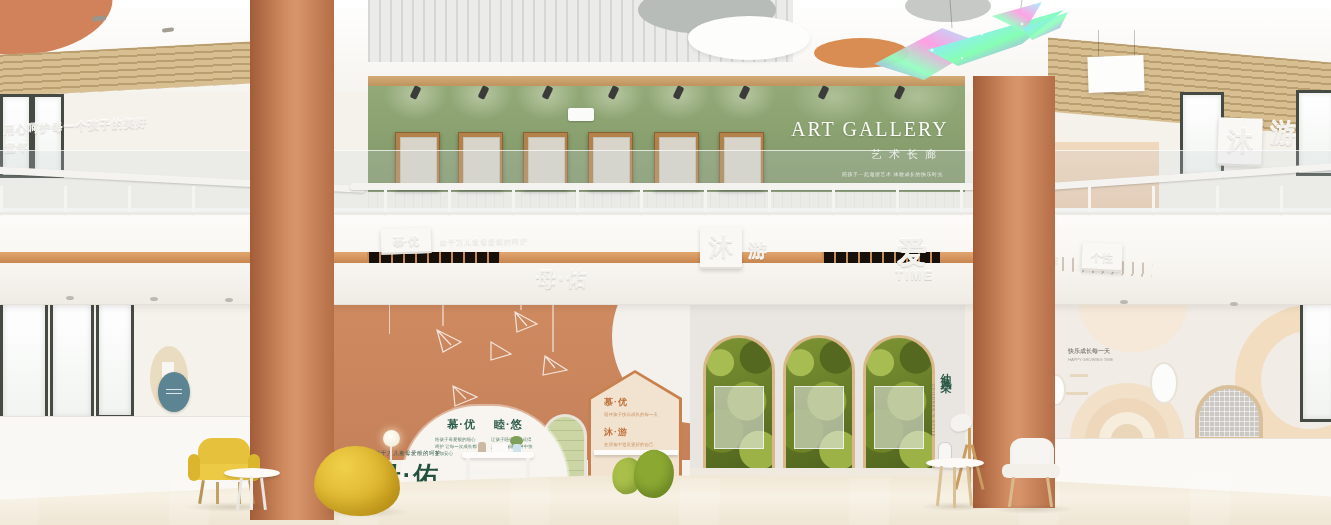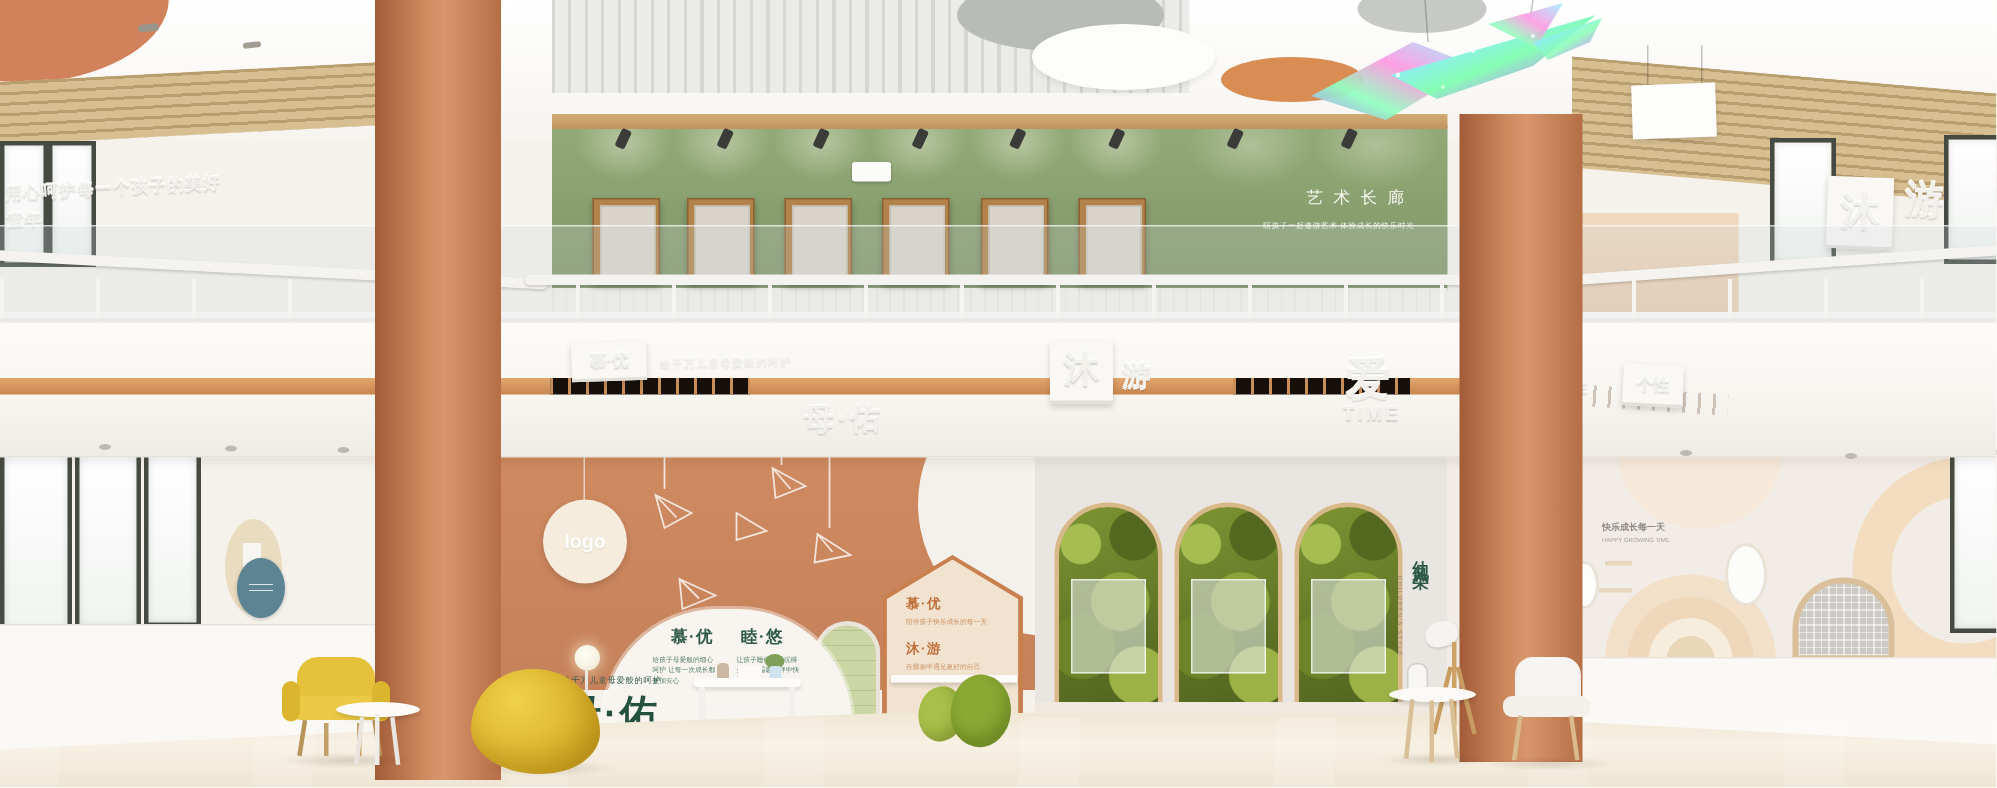--- a/index.html
+++ b/index.html
@@ -100,20 +100,21 @@
   <div class="abs frame" style="left:654px;top:132px;">
       <div class="mat"></div>
     </div>
   <div class="abs frame" style="left:719px;top:132px;">
       <div class="mat"></div>
     </div>
 
   <div class="abs" style="left:568px;top:108px;width:26px;height:13px;background:#fbfbf9;border-radius:2px;box-shadow:0 1px 2px rgba(0,0,0,.2);"></div>
 
   <div class="abs" style="left:791px;top:118px;width:152px;text-align:right;">
+    <div style="font-family:'Liberation Serif',serif;font-size:20px;letter-spacing:2px;color:#fcfcf9;text-shadow:0 1px 2px rgba(0,0,0,.18);white-space:nowrap;">ART GALLERY</div>
     <div style="font-size:11px;letter-spacing:7px;color:#f6f7f1;margin-top:6px;">艺术长廊</div>
     <div style="font-size:5px;line-height:1.6;color:rgba(255,255,255,.88);margin-top:8px;letter-spacing:.5px;">陪孩子一起遨游艺术 体验成长的快乐时光</div>
   </div>
 
   <div class="abs win" style="left:1180px;top:92px;width:38px;height:80px;"></div>
   <div class="abs win" style="left:1296px;top:90px;width:35px;height:80px;"></div>
   <div class="abs" style="left:1054px;top:142px;width:105px;height:68px;background:linear-gradient(#ecc49a,#e0ad7e);opacity:.55;"></div>
   <div class="abs" style="left:1098px;top:30px;width:1px;height:28px;background:rgba(0,0,0,.22);"></div>
   <div class="abs" style="left:1134px;top:30px;width:1px;height:26px;background:rgba(0,0,0,.22);"></div>
   <div class="abs" style="left:1088px;top:56px;width:56px;height:36px;background:#fdfdfb;box-shadow:0 2px 4px rgba(0,0,0,.12);transform:rotate(-2deg);"></div>
@@ -129,23 +130,20 @@
   <div class="abs" style="left:0;top:416px;width:252px;height:92px;background:#faf8f4;border-top:1px solid #e7e3dc;"></div>
   <div class="abs cloud" style="left:150px;top:346px;width:38px;height:64px;background:#eadcc0;"></div>
   <div class="abs" style="left:162px;top:362px;width:12px;height:20px;background:#f8f6f2;"></div>
   <div class="abs cloud" style="left:158px;top:372px;width:32px;height:40px;background:#5c8493;box-shadow:0 1px 3px rgba(0,0,0,.2);"></div>
   <div class="abs" style="left:166px;top:386px;width:16px;height:8px;background:repeating-linear-gradient(0deg,rgba(255,255,255,.8) 0 1px,transparent 1px 4px);"></div>
 
   <div class="abs" style="left:333px;top:300px;width:357px;height:160px;background:linear-gradient(180deg,#cf8a60,#c5815a);"></div>
   <div class="abs cloud" style="left:612px;top:248px;width:176px;height:176px;background:#f4f1ec;"></div>
 
   <div class="abs" style="left:389px;top:302px;width:1px;height:32px;background:rgba(255,255,255,.6);"></div>
-  <div class="abs cloud" style="left:362px;top:333px;width:56px;height:56px;background:#f5ecdd;box-shadow:0 2px 5px rgba(0,0,0,.15);text-align:center;line-height:56px;">
-    <span style="color:#ffffff;font-weight:bold;font-size:13px;text-shadow:0 1px 1px rgba(0,0,0,.1);">logo</span>
-  </div>
 
   <svg class="abs" style="left:425px;top:300px;" width="170" height="120" viewBox="0 0 170 120">
     <g stroke="rgba(255,255,255,.78)" stroke-width="1.2" fill="none">
       <line x1="18" y1="0" x2="18" y2="26"></line>
         <line x1="96" y1="0" x2="96" y2="10"></line>
         <line x1="128" y1="0" x2="128" y2="52"></line>
       <path d="M12,30 L36,42 L18,52 Z M12,30 L26,45"></path>
       <path d="M90,12 L112,24 L92,32 Z M90,12 L102,26"></path>
       <path d="M120,56 L142,70 L118,75 Z M120,56 L130,68"></path>
       <path d="M28,86 L52,97 L30,106 Z M28,86 L41,99"></path>

